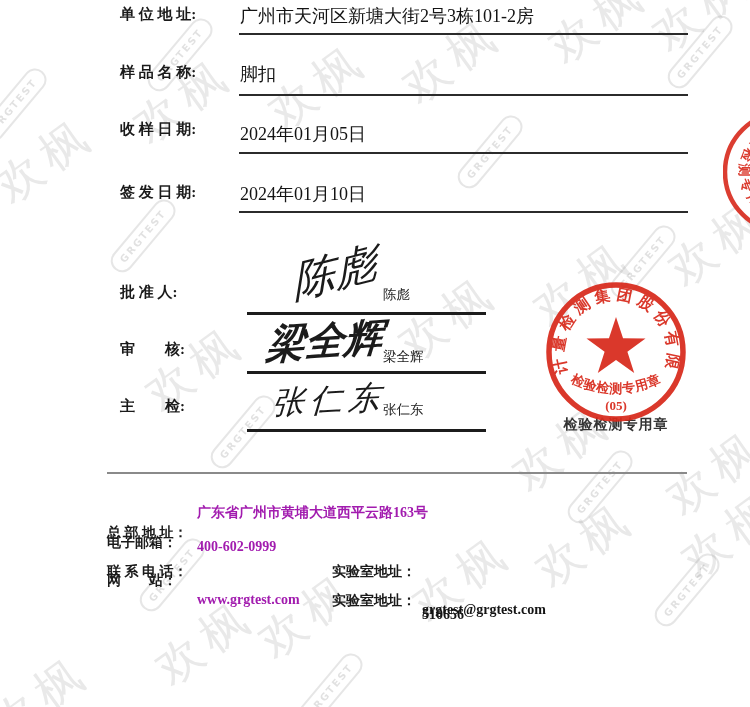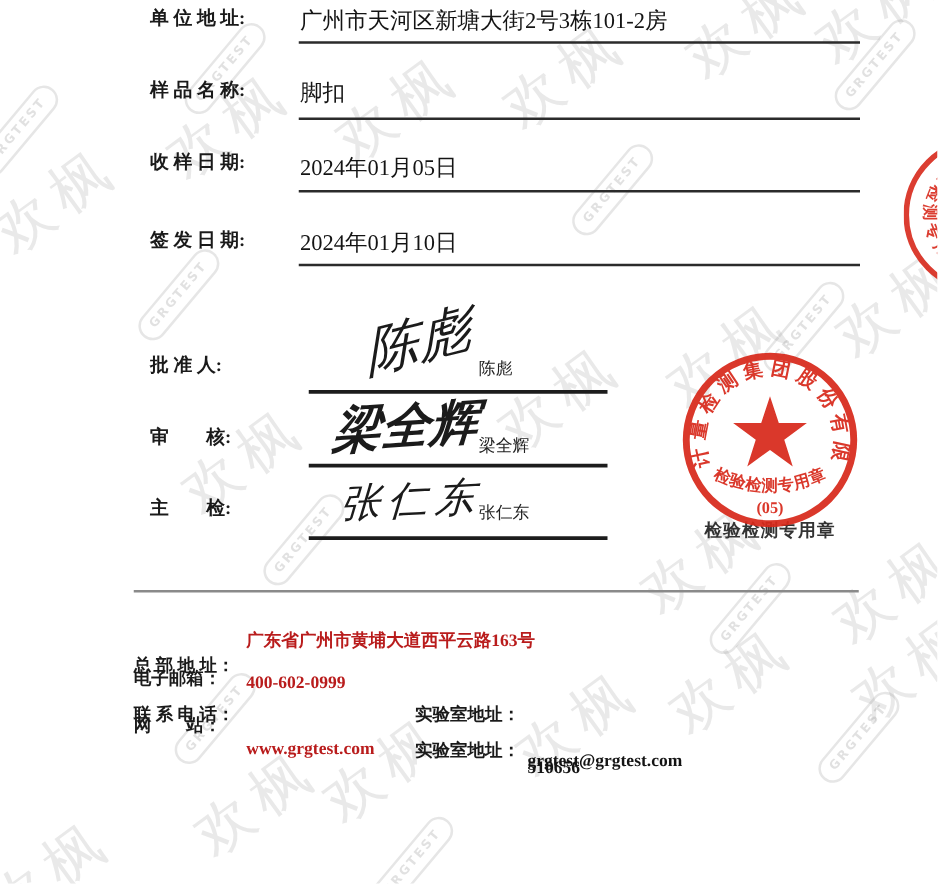--- a/index.html
+++ b/index.html
@@ -35,21 +35,21 @@
   
   .seal{position:absolute;left:541px;top:277px;z-index:4;opacity:.93;}
   .seal-caption{
     position:absolute;left:541px;top:416px;width:150px;text-align:center;z-index:3;
     font-size:14px;font-weight:600;letter-spacing:1px;color:#333;
   }
   .edge-seal{position:absolute;left:723px;top:107px;z-index:4;opacity:.9;}
   
   .sep{position:absolute;left:107px;top:472px;width:580px;height:2px;background:#8a8a8a;z-index:2;}
   .f-label{position:absolute;left:107px;font-weight:bold;font-size:14px;white-space:pre;z-index:2;}
-  .f-value{position:absolute;left:197px;font-weight:600;font-size:14px;z-index:2;color:#b91c1c;}
+  .f-value{position:absolute;left:197px;font-weight:600;font-size:14px;z-index:2;color:#a21caf;}
   .f-label2{position:absolute;left:332px;font-weight:bold;font-size:14px;white-space:pre;z-index:2;}
   .f-value2{position:absolute;left:422px;font-weight:600;font-size:14px;z-index:2;color:#141414;margin-top:44px;}
 </style>
 </head>
 <body>
 
 <div class="page">
 
   <span class="wm" style="left:183px;top:100px">欢枫</span>
   <span class="wm" style="left:318px;top:86px">欢枫</span>

